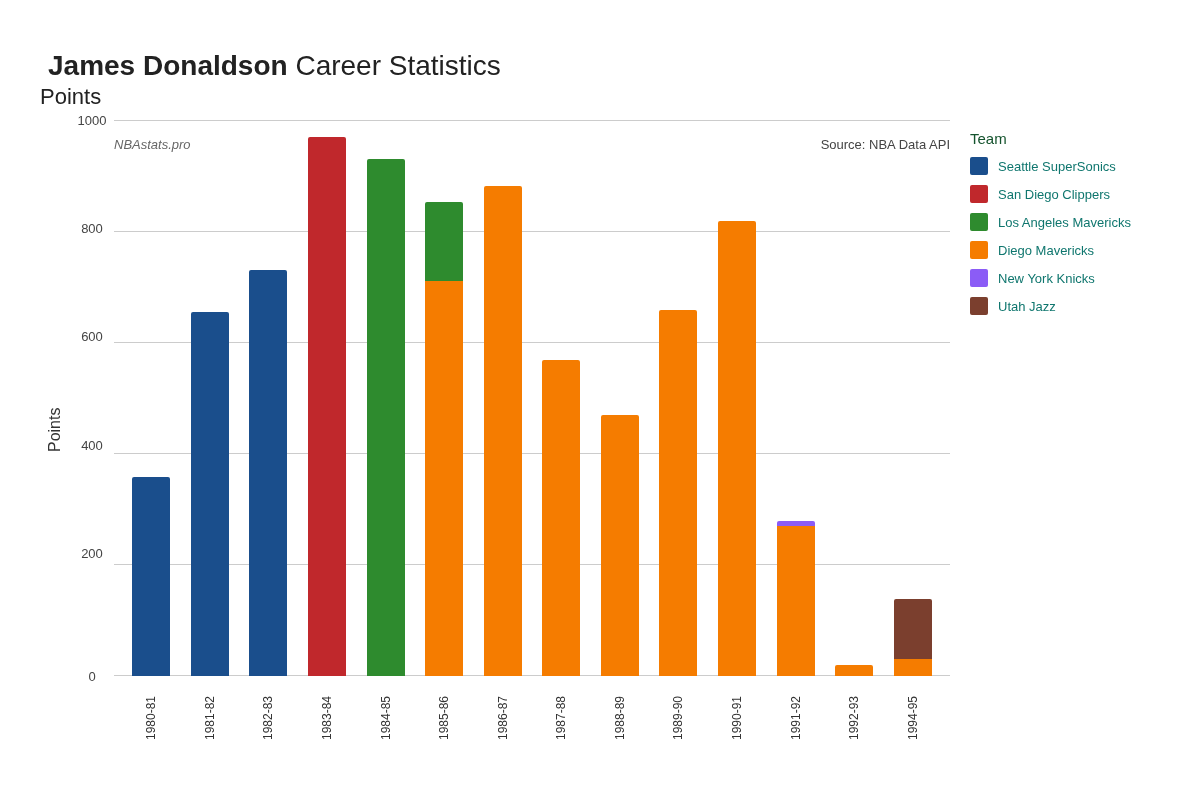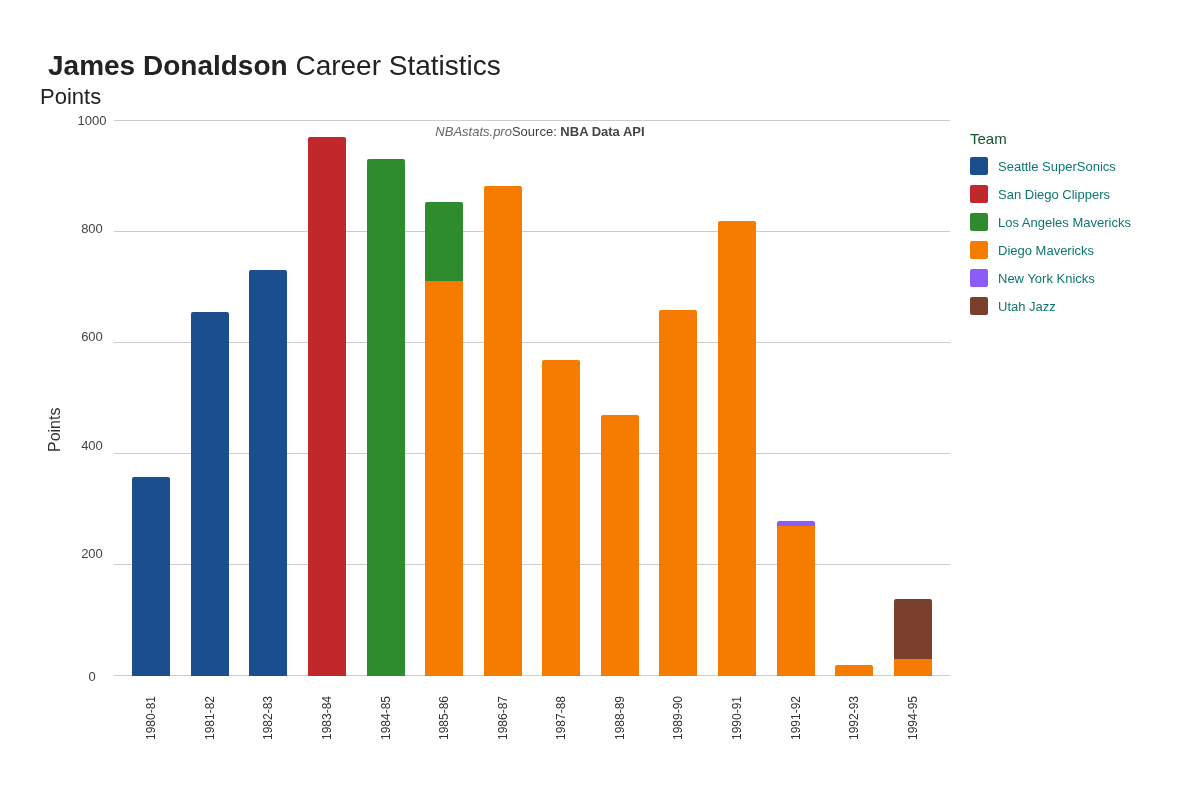--- a/index.html
+++ b/index.html
@@ -62,40 +62,39 @@
       flex: 1;
     }
     .plot-area {
       flex: 1;
       position: relative;
       display: flex;
       flex-direction: column;
     }
     .watermarks {
       position: absolute;
-      top: 4px;
+      top: 17px;
       left: 40px;
       right: 0;
       display: flex;
-      justify-content: center;
+      justify-content: space-between;
       font-size: 13px;
       color: #666;
       z-index: 5;
       pointer-events: none;
-      margin-left: 16px;
     }
     .watermark-left {
       font-style: italic;
     }
     .watermark-right {
       font-size: 13px;
       color: #444;
     }
     .watermark-right span.bold {
-      font-weight: 700;
+      font-weight: 400;
     }
     .grid-and-bars {
       position: relative;
       flex: 1;
       display: flex;
       flex-direction: column;
       justify-content: flex-end;
     }
     .grid-lines {
       position: absolute;

